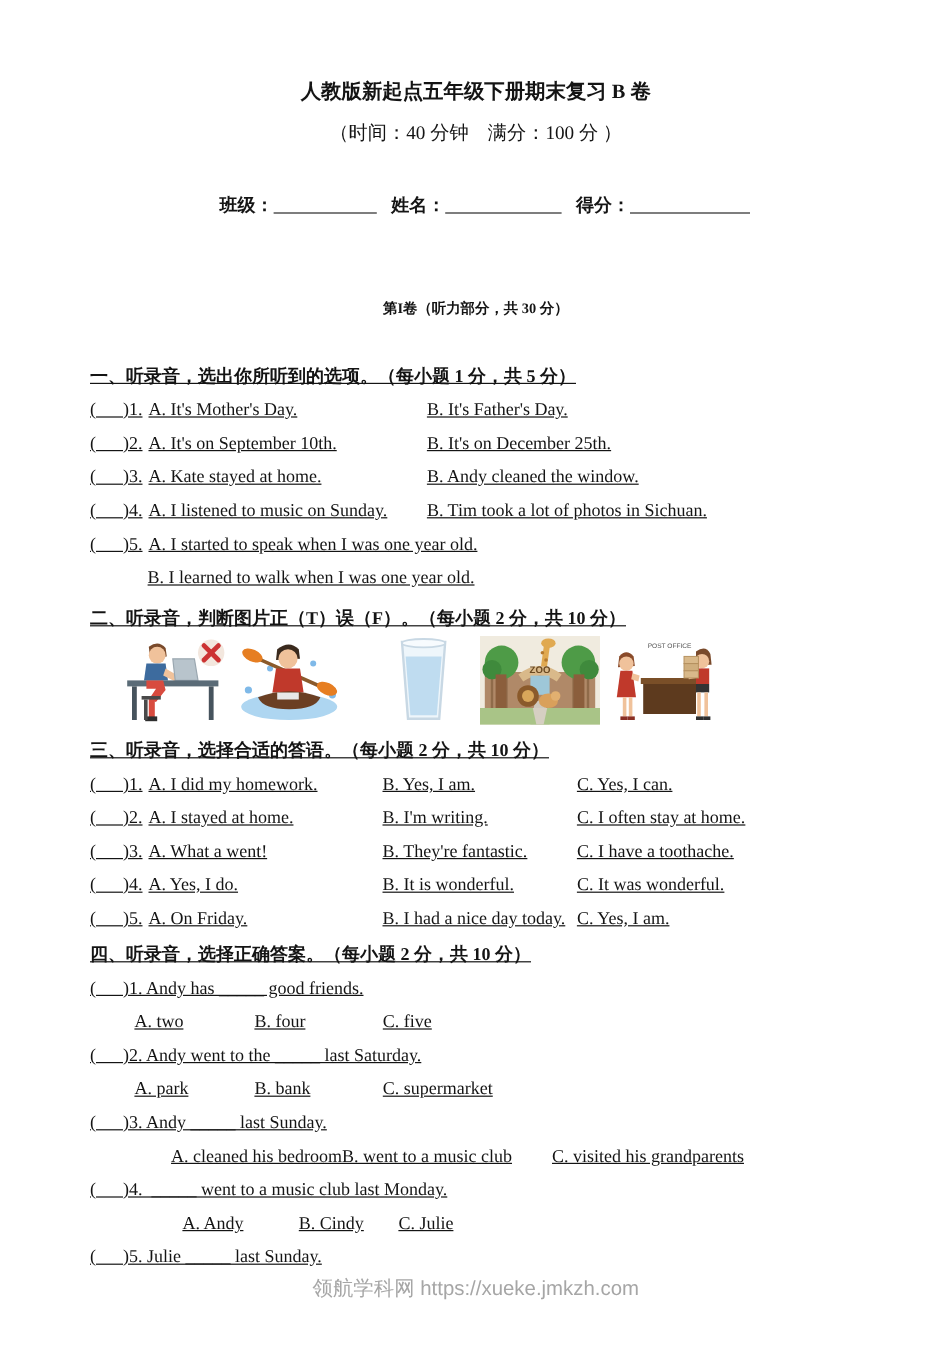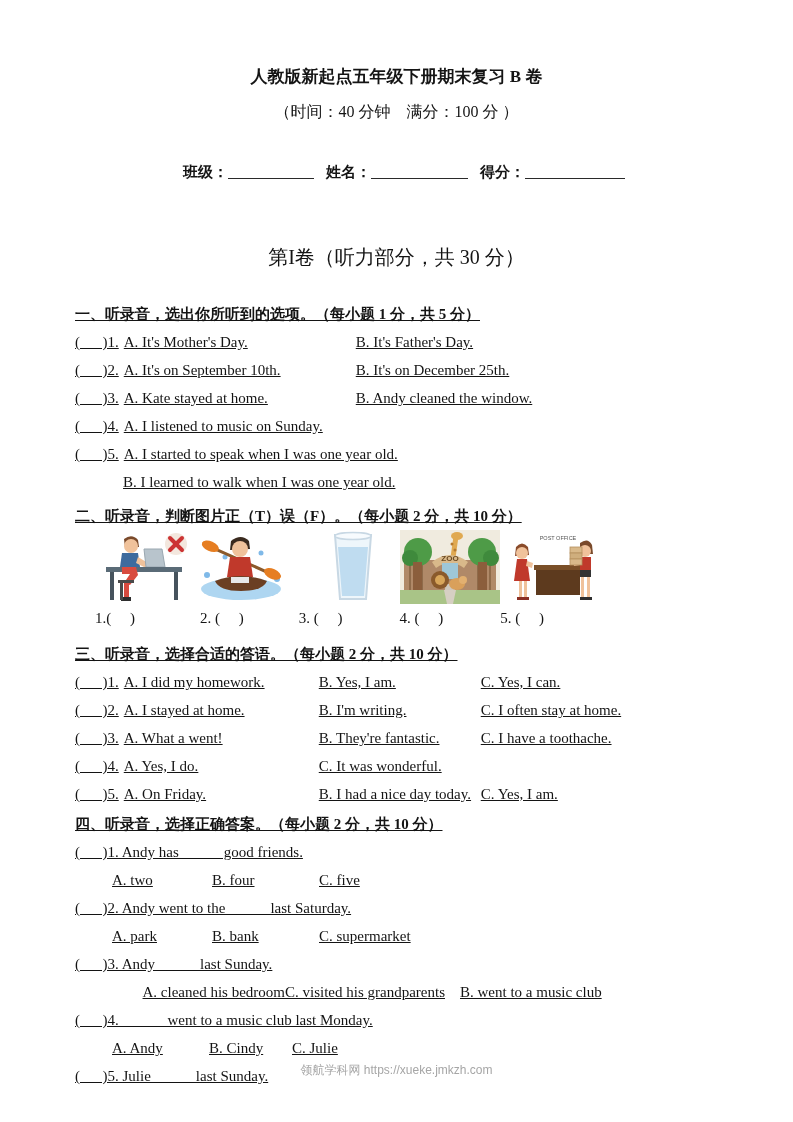--- a/index.html
+++ b/index.html
@@ -12,61 +12,61 @@
   .page { position:relative; width:793px; height:1122px; background:#fff; padding-top:64px; overflow:hidden; }
   .center { text-align:center; }
   .doc-title { font-size:17px; font-weight:bold; line-height:26px; }
   .doc-subtitle { font-size:16px; font-weight:normal; line-height:24px; margin-top:10px; }
   .fields-line { font-size:15px; font-weight:bold; line-height:24px; margin-top:12px; white-space:pre; }
   .blank-line { display:inline-block; border-bottom:1.5px solid #2a2a2a; height:13px; transform:translateY(2px); }
   .blank-class { width:86px; }
   .blank-name { width:97px; }
   .blank-score { width:100px; }
   .field-gap { display:inline-block; width:12px; }
-  .part-title { font-size:20px; font-weight:normal; line-height:26px; margin-top:36px; }
+  .part-title { font-size:12px; font-weight:bold; line-height:26px; margin-top:36px; }
   .content { padding-left:75px; padding-right:45px;text-decoration:underline; }
   .sec-head { font-size:15px; font-weight:bold; line-height:28px; }
   .sh1 { margin-top:30px; }
   .sh2 { margin-top:6px; }
   .sh3 { margin-top:8px; }
   .sh4 { margin-top:2px; }
   .line { font-size:15px; line-height:28px; }
   .row { display:flex; }
   .pre { white-space:pre; }
   .s1a { min-width:232px; margin-left:5px; white-space:pre; }
   .s1b-indent { margin-left:48px; }
   .s3a { min-width:195px; margin-left:5px; white-space:pre; }
   .s3b { min-width:162px; white-space:pre; }
   .stem { white-space:pre; }
   .opts { display:flex; margin-left:37px; }
   .opts .o { white-space:pre; }
   .opts-a .o:nth-child(1) { min-width:100px; }
   .opts-a .o:nth-child(2) { min-width:107px; }
   .opts-b .o:nth-child(1) { min-width:173px;text-align:right; }
   .opts-b .o:nth-child(2) { min-width:175px; }
-  .opts-c .o:nth-child(1) { min-width:97px; }
+  .opts-c .o:nth-child(1) { min-width:97px;margin-left:40px; }
   .opts-c .o:nth-child(2) { min-width:83px; }
   .pics { display:flex; align-items:center; height:74px; margin-left:25px; }
   .pic { flex:0 0 auto; display:flex; align-items:center; justify-content:flex-end; }
   .pic-1 { width:90px; }
   .pic-2 { width:90px; margin-left:5px; }
   .pic-3 { width:46px; margin-left:45px; }
   .pic-4 { width:100px; margin-left:24px; }
   .pic-5 { width:88px; margin-left:10px; }
   .answers { font-size:15px; line-height:28px; }
   .answers span { display:inline-block; white-space:pre; }
   .answers span:nth-child(1) { margin-left:20px; }
   .answers span:nth-child(2) { margin-left:65px; }
   .answers span:nth-child(3) { margin-left:55px; }
   .answers span:nth-child(4) { margin-left:57px; }
   .answers span:nth-child(5) { margin-left:57px; }
   .footer {
     position:absolute; left:0; top:1062px; width:100%;
     text-align:center; font-family:"Liberation Sans","DejaVu Sans",sans-serif;
-    font-size:12px; color:#a6a6a6;
+    font-size:17px; color:#a6a6a6;
   }
 </style>
 </head>
 <body>
 
 <div class="page">
 
   <div class="center doc-title">人教版新起点五年级下册期末复习 B 卷</div>
   <div class="center doc-subtitle">（时间：40 分钟　满分：100 分 ）</div>
   <div class="center fields-line">
@@ -88,20 +88,21 @@
         <span>B. It's on December 25th.</span>
     </div>
     <div class="line row">
       <span class="pre">(      )3.</span>
         <span class="s1a">A. Kate stayed at home.</span>
         <span>B. Andy cleaned the window.</span>
     </div>
     <div class="line row">
       <span class="pre">(      )4.</span>
         <span class="s1a">A. I listened to music on Sunday.</span>
+        <span>B. Tim took a lot of photos in Sichuan.</span>
     </div>
     <div class="line row">
       <span class="pre">(      )5.</span>
         <span class="s1a">A. I started to speak when I was one year old.</span>
     </div>
     <div class="line s1b-indent">B. I learned to walk when I was one year old.</div>
 
     <div class="sec-head sh2">二、听录音，判断图片正（T）误（F）。（每小题 2 分，共 10 分）</div>
     <div class="pics">
 
@@ -213,23 +214,20 @@
           <rect x="76" y="66" width="6" height="3" fill="#2e2e2e"></rect>
           <g>
             <rect x="60" y="16" width="12" height="6" fill="#d9b98a" stroke="#b5905e" stroke-width="0.8"></rect>
             <rect x="60" y="22" width="12" height="6" fill="#cfae7d" stroke="#b5905e" stroke-width="0.8"></rect>
             <rect x="60" y="28" width="12" height="6" fill="#d9b98a" stroke="#b5905e" stroke-width="0.8"></rect>
           </g>
         </svg>
       </div>
     </div>
 
-    <div class="answers">
-      <span>1.(     )</span><span>2. (     )</span><span>3. (     )</span><span>4. (     )</span><span>5. (     )</span>
-    </div>
 
     <div class="sec-head sh3">三、听录音，选择合适的答语。（每小题 2 分，共 10 分）</div>
     <div class="line row">
       <span class="pre">(      )1.</span>
         <span class="s3a">A. I did my homework.</span>
         <span class="s3b">B. Yes, I am.</span>
         <span>C. Yes, I can.</span>
     </div>
     <div class="line row">
       <span class="pre">(      )2.</span>
@@ -239,20 +237,21 @@
     </div>
     <div class="line row">
       <span class="pre">(      )3.</span>
         <span class="s3a">A. What a went!</span>
         <span class="s3b">B. They're fantastic.</span>
         <span>C. I have a toothache.</span>
     </div>
     <div class="line row">
       <span class="pre">(      )4.</span>
         <span class="s3a">A. Yes, I do.</span>
+        <span class="s3b">B. It is wonderful.</span>
         <span>C. It was wonderful.</span>
     </div>
     <div class="line row">
       <span class="pre">(      )5.</span>
         <span class="s3a">A. On Friday.</span>
         <span class="s3b">B. I had a nice day today.</span>
         <span>C. Yes, I am.</span>
     </div>
 
     <div class="sec-head sh4">四、听录音，选择正确答案。（每小题 2 分，共 10 分）</div>
@@ -264,22 +263,22 @@
     </div>
     <div class="line stem">(      )2. Andy went to the _____ last Saturday.</div>
     <div class="line opts opts-a">
       <span class="o">A. park</span>
         <span class="o">B. bank</span>
         <span class="o">C. supermarket</span>
     </div>
     <div class="line stem">(      )3. Andy _____ last Sunday.</div>
     <div class="line opts opts-b">
       <span class="o">A. cleaned his bedroom</span>
+        <span class="o">B. went to a music club</span>
         <span class="o">C. visited his grandparents</span>
-        <span class="o">B. went to a music club</span>
     </div>
     <div class="line stem">(      )4.  _____ went to a music club last Monday.</div>
     <div class="line opts opts-c">
       <span class="o">A. Andy</span>
         <span class="o">B. Cindy</span>
         <span class="o">C. Julie</span>
     </div>
     <div class="line stem">(      )5. Julie _____ last Sunday.</div>
 
   </div>

